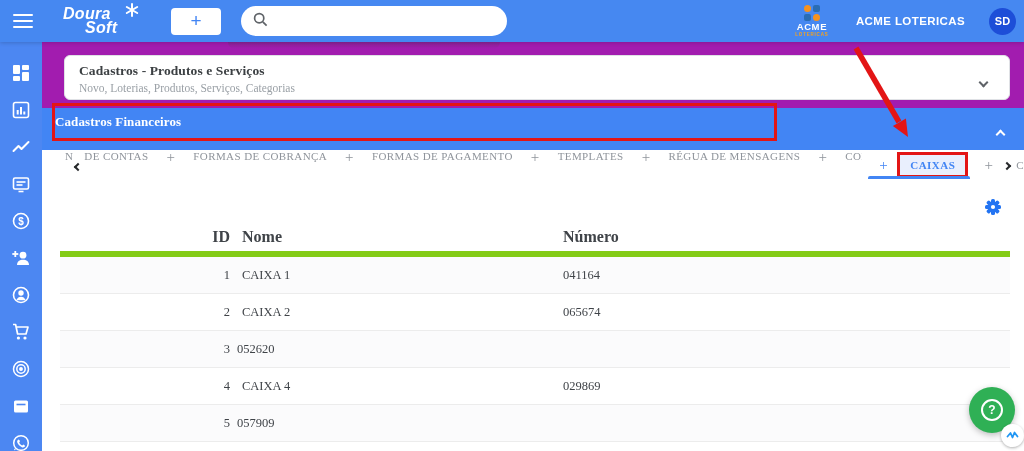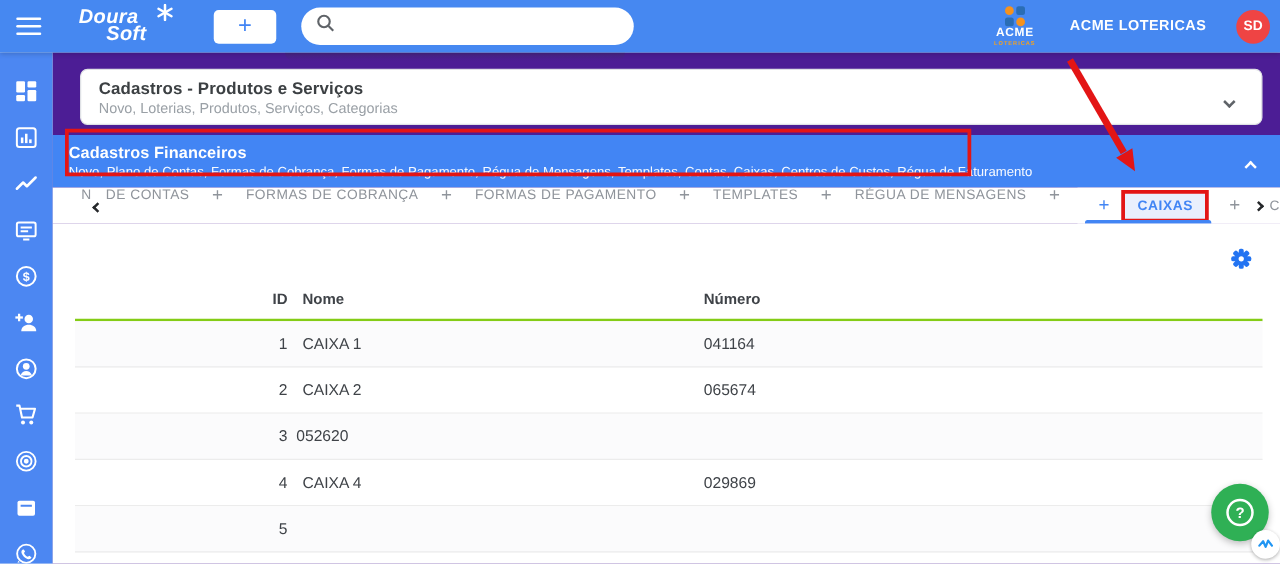--- a/index.html
+++ b/index.html
@@ -25,30 +25,30 @@
                   font-size:12.5px; color:#5f6368; font-family:"Liberation Sans",sans-serif; }
   .search input::placeholder { color:#8a9097; }
   .spacer { flex:1; }
   .org-badge { width:44px; display:flex; flex-direction:column; align-items:center; margin-right:22px; }
   .dots { display:grid; grid-template-columns:7px 7px; grid-gap:2px; margin-bottom:1px; }
   .dots i { width:7px; height:7px; border-radius:50%; }
   .d-or { background:#f6921e; } .d-bl { background:#2a6db5; border-radius:2px !important; }
   .org-badge .t { color:#fff; font-weight:bold; font-size:9.5px; letter-spacing:.6px; line-height:10px; }
   .org-badge .s { color:#f6a21d; font-weight:bold; font-size:4.5px; letter-spacing:.8px; line-height:6px; }
   .org-name { color:#fff; font-weight:bold; font-size:11.5px; letter-spacing:.4px; margin-right:24px; }
-  .avatar { width:27px; height:27px; border-radius:50%; background:#ef4444; color:#fff; font-weight:bold;
+  .avatar { width:27px; height:27px; border-radius:50%; background:#1d4ed8; color:#fff; font-weight:bold;
             font-size:11px; display:flex; align-items:center; justify-content:center; margin-right:8px; cursor:pointer; }
 
   
   .sidebar { position:absolute; left:0; top:42px; bottom:0; width:42px; background:#4c87f2; z-index:5;
              display:flex; flex-direction:column; align-items:center; padding-top:22px; gap:19px; }
   .side-btn { width:24px; height:20px; display:flex; align-items:center; justify-content:center; cursor:pointer; }
 
   
-  .main { position:absolute; left:42px; top:42px; right:0; bottom:0; background:#4c1d95; }
+  .main { position:absolute; left:42px; top:42px; right:0; bottom:0; background:#a21caf;font-family:Liberation Serif, serif; }
   .search-shadow { position:absolute; left:186px; top:0; width:272px; height:7px;
                    background:linear-gradient(rgba(60,64,67,.22), rgba(60,64,67,0)); border-radius:0 0 12px 12px; }
 
   .card1 { position:absolute; left:22px; right:14px; top:13px; height:45px; background:#fff;
            border:1px solid #dfe1e5; border-radius:6px; padding:7px 16px 0 14px; cursor:pointer; }
   .card1 .title { font-size:13.5px; font-weight:bold; color:#3c4043; letter-spacing:.1px; }
   .card1 .sub { font-size:11.5px; color:#9aa0a6; margin-top:3px; }
   .card1 .chev-wrap { position:absolute; right:22px; top:16px; color:#5f6368; }
 
   .panel2 { position:absolute; left:0; right:0; top:66px; height:42px; background:#4285f4;
@@ -73,21 +73,21 @@
                 margin:0 0 0 0; font-weight:bold; letter-spacing:.5px; }
   .plus.trailing { margin:0 0 0 12px; }
   .scroll-right { margin-left:11px; color:#26282b; cursor:pointer; }
   .tab.partial { margin:0 0 0 6px; }
 
   .tablezone { position:absolute; left:0; right:0; top:137px; bottom:0; background:#fff; }
   .gear-btn { position:absolute; right:22px; top:19px; cursor:pointer; width:18px; height:18px; }
   .table { position:absolute; left:18px; right:14px; top:44px; }
   .trow { display:grid; grid-template-columns:170px 326px auto; align-items:center; height:37px;
           border-bottom:1px solid #ececec; font-size:12.5px; color:#3f4348; }
-  .trow.head { height:34px; font-weight:bold; font-size:12px; border-bottom:2px solid #84cc16; }
+  .trow.head { height:34px; font-weight:bold; font-size:16px; border-bottom:6px solid #84cc16; }
   .c-id { text-align:right; }
   .c-nome { padding-left:12px; }
   .c-num { padding-left:7px; }
   .trow:nth-child(even):not(.head) { background:#fbfbfc; }
 
   .help-btn { position:absolute; left:969px; top:387px; width:46px; height:46px; border-radius:50%;
               background:#2fb055; z-index:7; cursor:pointer; display:flex; align-items:center;
               justify-content:center; box-shadow:0 2px 6px rgba(0,0,0,.25); }
   .help-ring { width:22px; height:22px; border:2px solid #fff; border-radius:50%; color:#fff;
                font-weight:bold; font-size:12px; display:flex; align-items:center; justify-content:center; }
@@ -243,21 +243,20 @@
   <div class="search-shadow"></div>
 
   <div class="card1">
     <div class="title">Cadastros - Produtos e Serviços</div>
     <div class="sub">Novo, Loterias, Produtos, Serviços, Categorias</div>
     <span class="chev-wrap"><i class="chev down"></i></span>
   </div>
 
   <div class="panel2">
     <div class="title">Cadastros Financeiros</div>
-    <div class="sub">Novo, Plano de Contas, Formas de Cobrança, Formas de Pagamento, Régua de Mensagens, Templates, Contas, Caixas, Centros de Custos, Régua de Faturamento</div>
     <span class="chev-wrap"><i class="chev up"></i></span>
   </div>
 
   <div class="tabbar">
     <span class="scroll-left"><i class="chev lft"></i></span>
     <span class="tab">
       <span>N</span>   
       <span>DE CONTAS</span>
     </span>
     <span class="plus">+</span>
@@ -316,20 +315,21 @@
         <span class="c-id">3</span>
         <span class="c-num">052620</span>
       </div>
       <div class="trow">
         <span class="c-id">4</span>
         <span class="c-nome">CAIXA 4</span>
         <span class="c-num">029869</span>
       </div>
       <div class="trow">
         <span class="c-id">5</span>
+        <span class="c-num">057909</span>
       </div>
     </div>
   </div>
 </div>
 
 <div class="help-btn">
   <div class="help-ring">?</div>
 </div>
 <div class="chat-badge">
   <svg width="15" height="15" viewBox="0 0 15 15">

